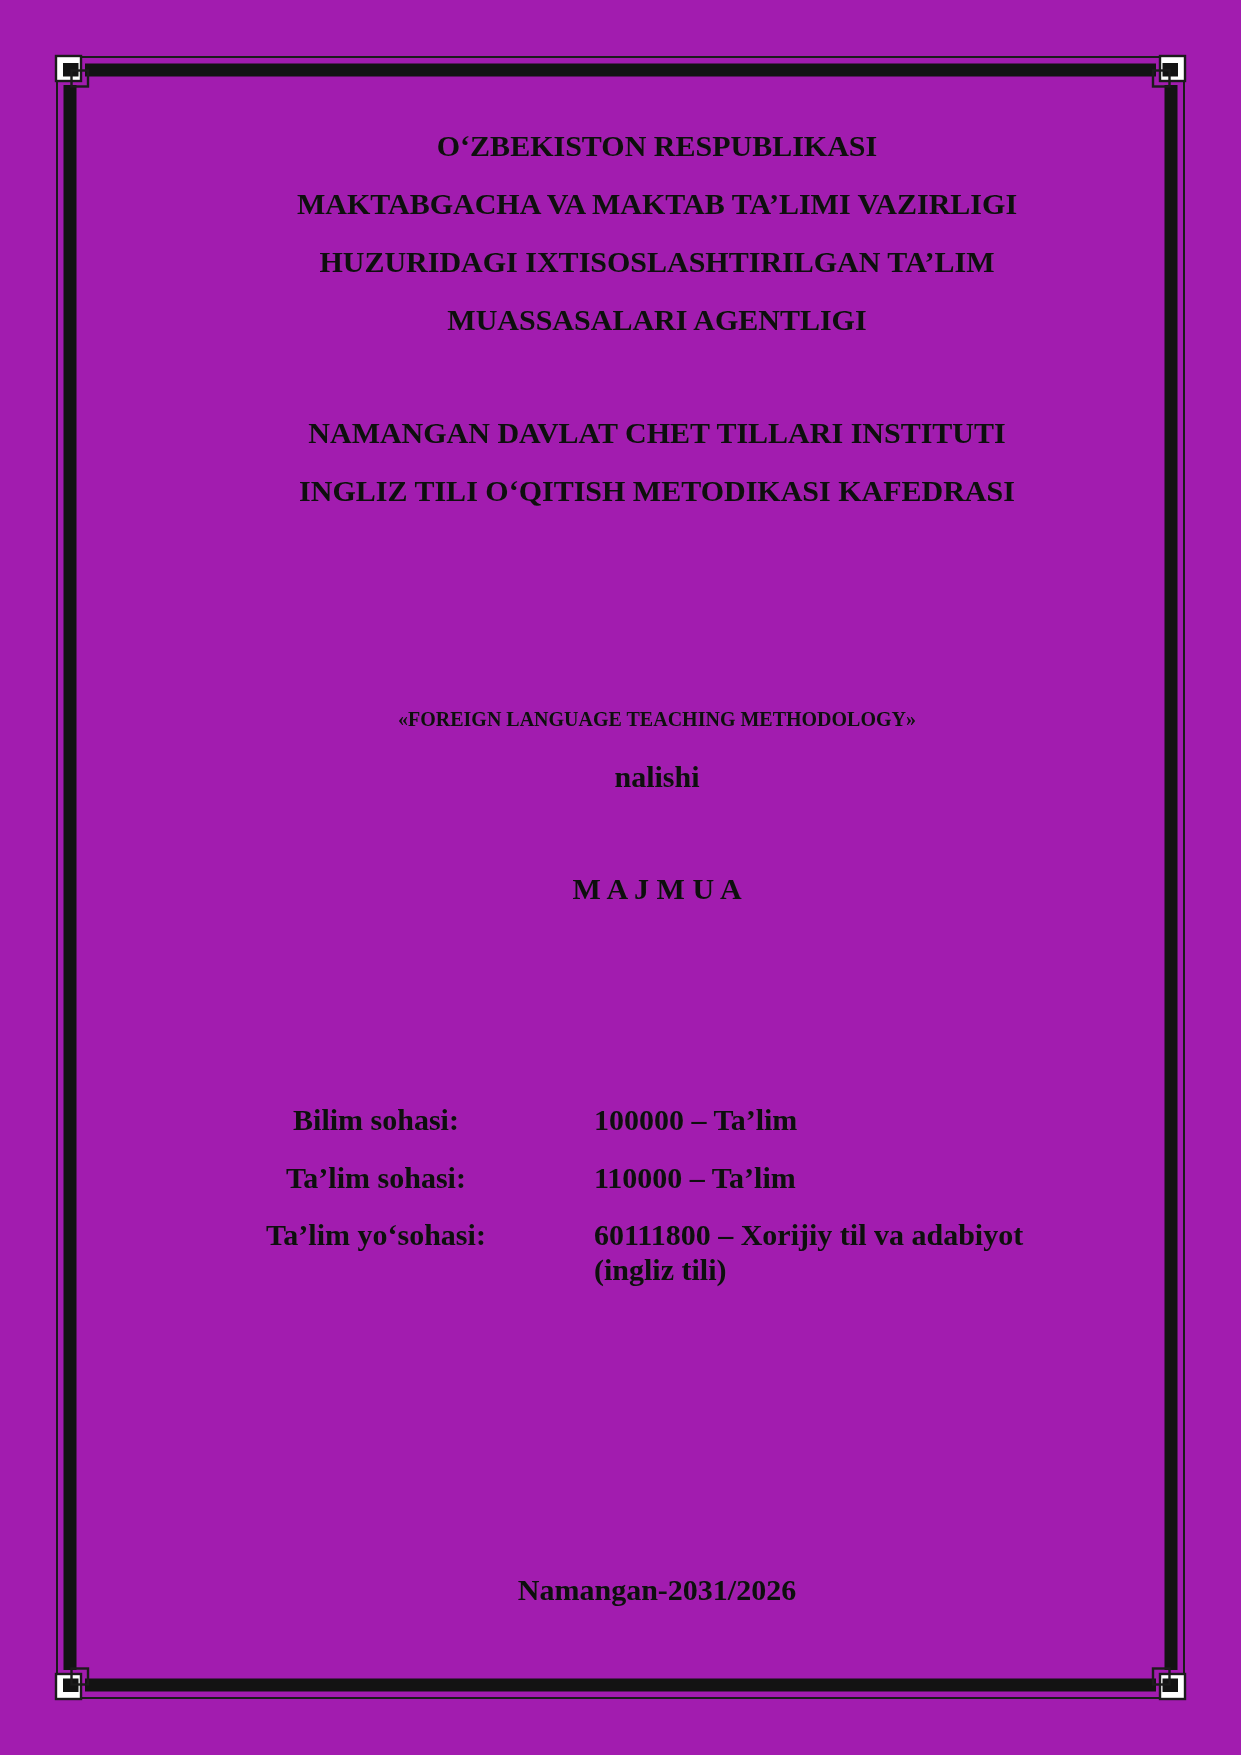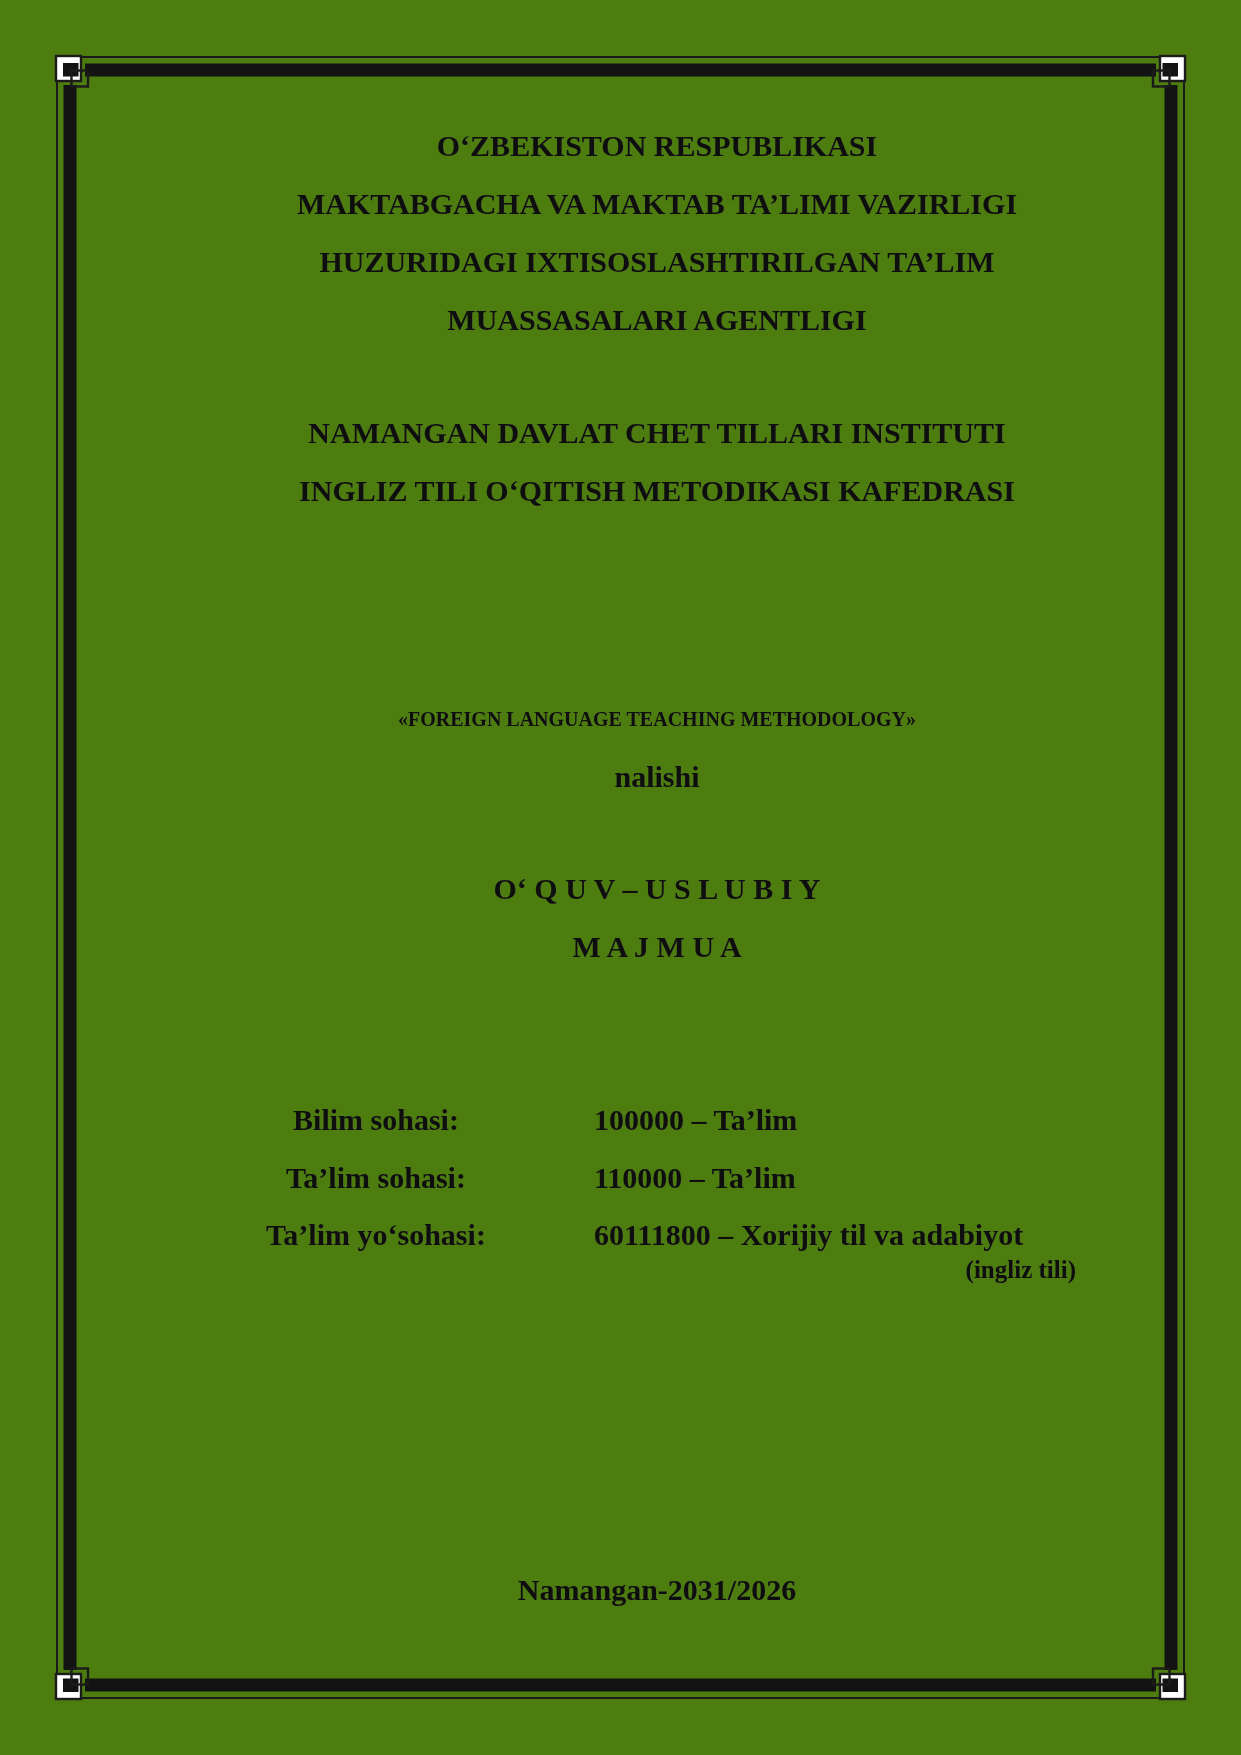--- a/index.html
+++ b/index.html
@@ -1,19 +1,19 @@
 <!DOCTYPE html>
 <html><head>
 <meta charset="utf-8">
 <style>
   html,body{margin:0;padding:0;background:#ffffff;}
   .page{
     position:relative;
     width:1241px;height:1755px;
-    background:#4d7c0f;
+    background:#a21caf;
     overflow:hidden;
     font-family:"Liberation Serif","DejaVu Serif",serif;
     font-weight:700;
     color:#0e0e0e;
     text-shadow:0.4px 0.4px 0.6px rgba(110,110,110,0.40);
   }
   .frame{position:absolute;left:0;top:0;}
   .center-block{
     position:absolute;
     left:150px;right:77px;
@@ -28,21 +28,21 @@
   .subject-block{top:690px;}
   .majmua-block{top:860px;}
   .footer-block{top:1561px;}
   .prog-row{position:absolute;height:58px;line-height:58px;font-size:30px;white-space:nowrap;}
   .prog-row .label{position:absolute;left:176px;width:400px;text-align:center;}
   .prog-row .value{position:absolute;left:594px;text-align:right;}
   .row1{top:1091px;}
   .row2{top:1149px;}
   .row3{top:1206px;}
   .row-wrap{position:absolute;top:1253px;left:594px;width:482px;
-    line-height:34px;font-size:25px;text-align:right;white-space:nowrap;}
+    line-height:34px;font-size:30px;text-align:left;white-space:nowrap;}
 </style>
 </head>
 <body>
 
 <div class="page">
 
   <svg class="frame" width="1241" height="1755" viewBox="0 0 1241 1755" aria-hidden="true">
 
     <rect x="57" y="57" width="1127" height="1641" fill="none" stroke="#1b1b1b" stroke-width="2"></rect>
 
@@ -72,21 +72,20 @@
     <div>NAMANGAN DAVLAT CHET TILLARI INSTITUTI</div>
     <div>INGLIZ TILI O‘QITISH METODIKASI KAFEDRASI</div>
   </div>
 
   <div class="center-block subject-block lh58">
     <div class="fs31">«FOREIGN LANGUAGE TEACHING METHODOLOGY»</div>
     <div class="fs30">nalishi</div>
   </div>
 
   <div class="center-block majmua-block fs30 lh58">
-    <div>O‘ Q U V – U S L U B I Y</div>
     <div>M A J M U A</div>
   </div>
 
   <div class="prog-row row1">
     <div class="label">Bilim sohasi:</div>
     <div class="value">100000 – Ta’lim</div>
   </div>
   <div class="prog-row row2">
     <div class="label">Ta’lim sohasi:</div>
     <div class="value">110000 – Ta’lim</div>

